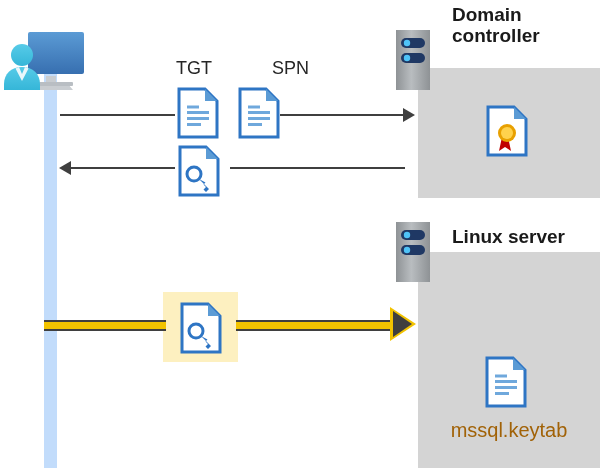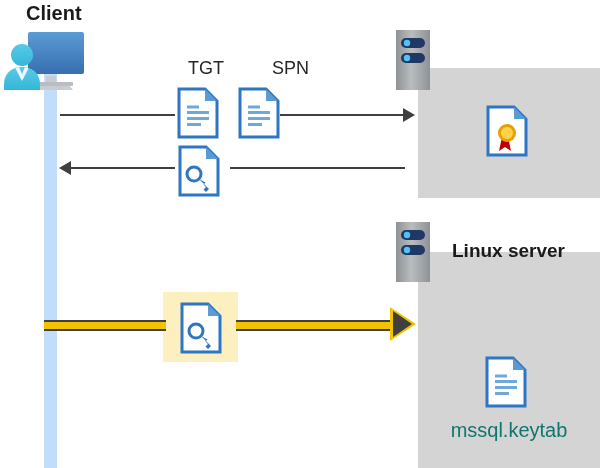--- a/index.html
+++ b/index.html
@@ -29,21 +29,20 @@
   }
   #dc-title {
     left: 452px; top: 4px;
     font-size: 19px;
     width: 140px;
   }
   #linux-title {
     left: 452px; top: 226px;
     font-size: 19px;
     width: 145px;
-    margin-top: 14px;
   }
 
   
   .panel {
     background: #d4d4d4;
   }
   #dc-panel  { left: 418px; top: 68px;  width: 182px; height: 130px; }
   #linux-panel { left: 418px; top: 252px; width: 182px; height: 216px; }
 
   
@@ -122,32 +121,32 @@
   #doc-tgt  { left: 177px; top: 87px; }
   #doc-spn  { left: 238px; top: 87px; }
   #doc-key-resp { left: 178px; top: 145px; }
   #doc-key-hl   { left: 180px; top: 302px; }
   #doc-keytab   { left: 485px; top: 356px; }
 
   .doclabel {
     font-size: 18px;
     color: #262626;
   }
-  #label-tgt { left: 188px; top: 58px; }
+  #label-tgt { left: 176px; top: 58px; }
   #label-spn { left: 235px; top: 58px; margin-left: 37px; }
 
   #cert-icon { left: 486px; top: 105px; width: 42px; height: 52px; }
   #sql-icon  { left: 487px; top: 283px; width: 48px; height: 56px; }
 
   #keytab-label {
     left: 418px; top: 419px;
     width: 182px;
     text-align: center;
     font-size: 20px;
-    color: #0f766e;
+    color: #a16207;
   }
 </style>
 </head>
 <body>
 
 <div id="canvas">
 
   <div class="abs panel" id="dc-panel"></div>
   <div class="abs panel" id="linux-panel"></div>
 
@@ -199,23 +198,24 @@
   <div class="abs rack" id="linux-rack">
     <svg viewBox="0 0 34 60" width="34" height="60">
       <rect x="0" y="0" width="34" height="60" fill="url(#rackG)"></rect>
       <rect x="5" y="8" width="24" height="10" rx="5" fill="#1f3864"></rect>
       <circle cx="11" cy="13" r="3.2" fill="#4fc3f7"></circle>
       <rect x="5" y="23" width="24" height="10" rx="5" fill="#1f3864"></rect>
       <circle cx="11" cy="28" r="3.2" fill="#4fc3f7"></circle>
     </svg>
   </div>
 
-  <div class="abs title" id="client-title">Client</div>
 
   <div class="abs title" id="dc-title">
+    <div>Domain</div>
+    <div>controller</div>
   </div>
 
   <div class="abs title" id="linux-title">Linux server</div>
 
   <div class="abs gline" id="line-req-a"></div>
   <div class="abs gline" id="line-req-b"></div>
   <div class="abs arrow-right-gray" id="arrow-req-head"></div>
 
   <div class="abs doclabel" id="label-tgt">TGT</div>
   <div class="abs doclabel" id="label-spn">SPN</div>

